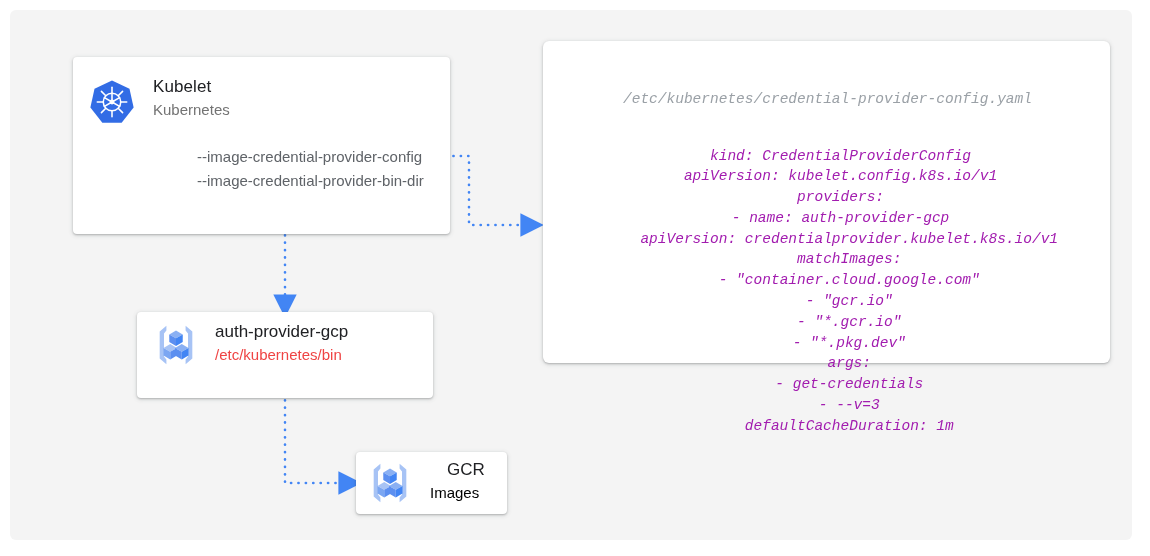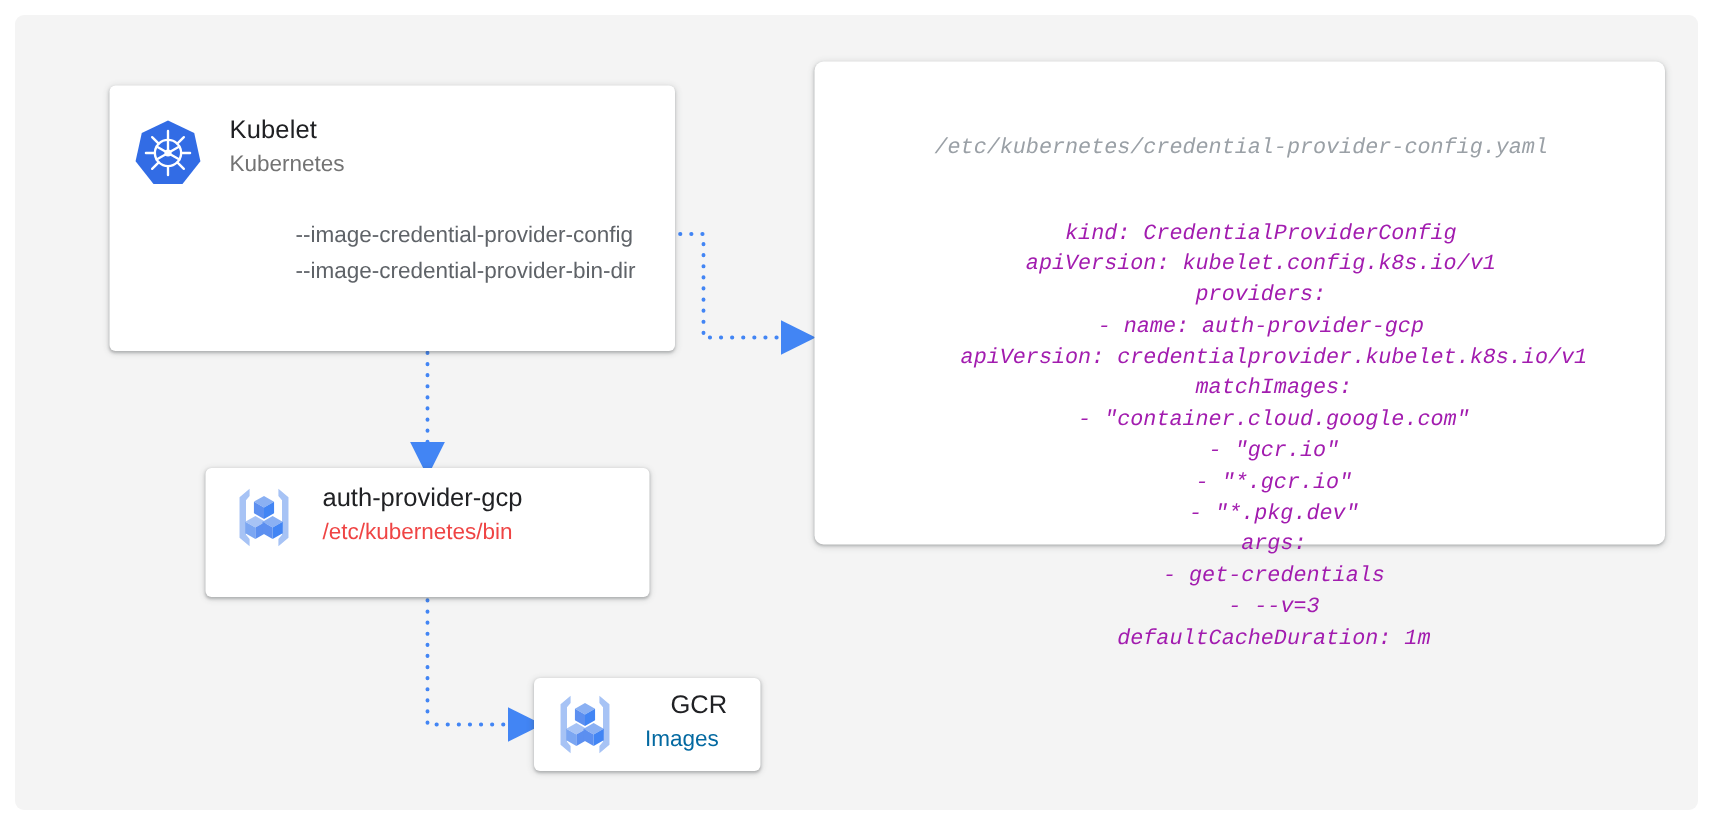--- a/index.html
+++ b/index.html
@@ -65,21 +65,21 @@
 
   
   #gcr-card { left: 356px; top: 452px; width: 151px; height: 62px; }
   #gcr-card .reg-icon { position: absolute; left: 10px; top: 7px; width: 48px; height: 48px; }
   #gcr-card .title {
     position: absolute; left: 74px; top: 8px;
     font-size: 17px; color: #202124; margin-left: 17px;
   }
   #gcr-card .subtitle {
     position: absolute; left: 74px; top: 32px;
-    font-size: 15px; color: #0369a1;
+    font-size: 15px; color: #000000;
   }
 
   
   #yaml-card { left: 543px; top: 41px; width: 567px; height: 322px; border-radius: 6px; }
   #yaml-path {
     position: absolute; left: 80px; top: 50px;
     font-family: "Liberation Mono", "DejaVu Sans Mono", monospace;
     font-style: italic; font-weight: 400;
     font-size: 14.5px; color: #9aa0a6; white-space: pre;
   }

